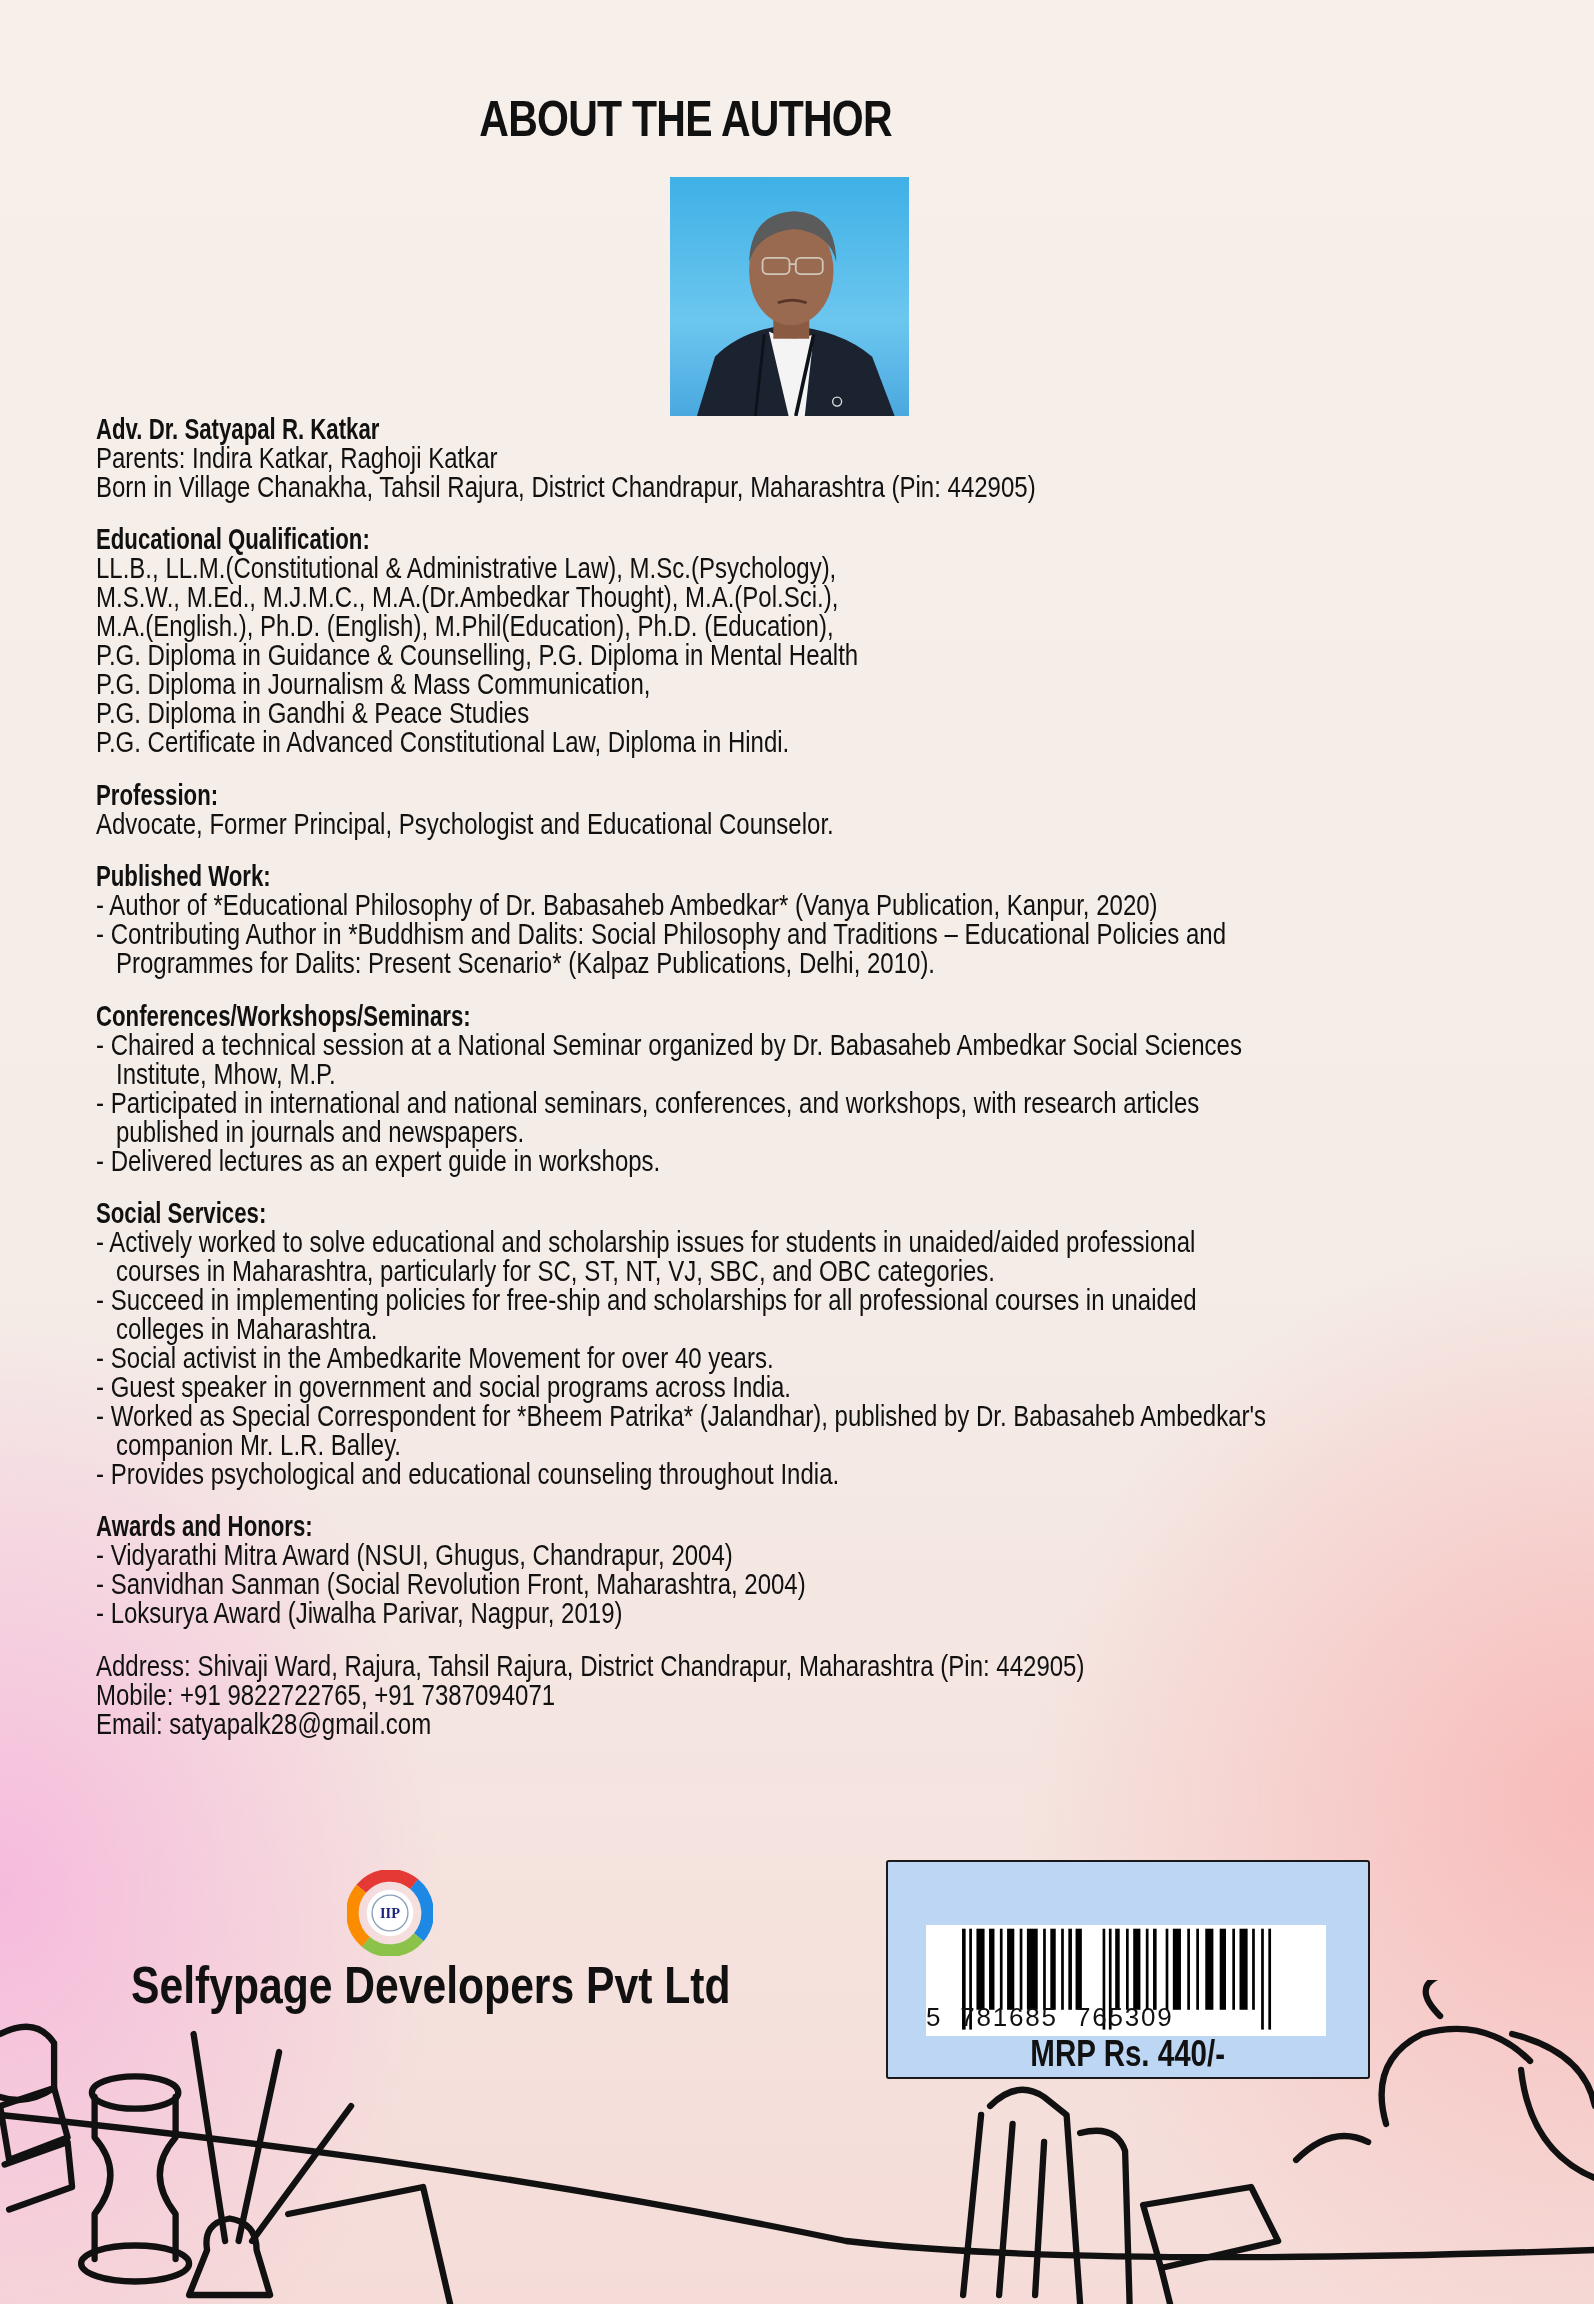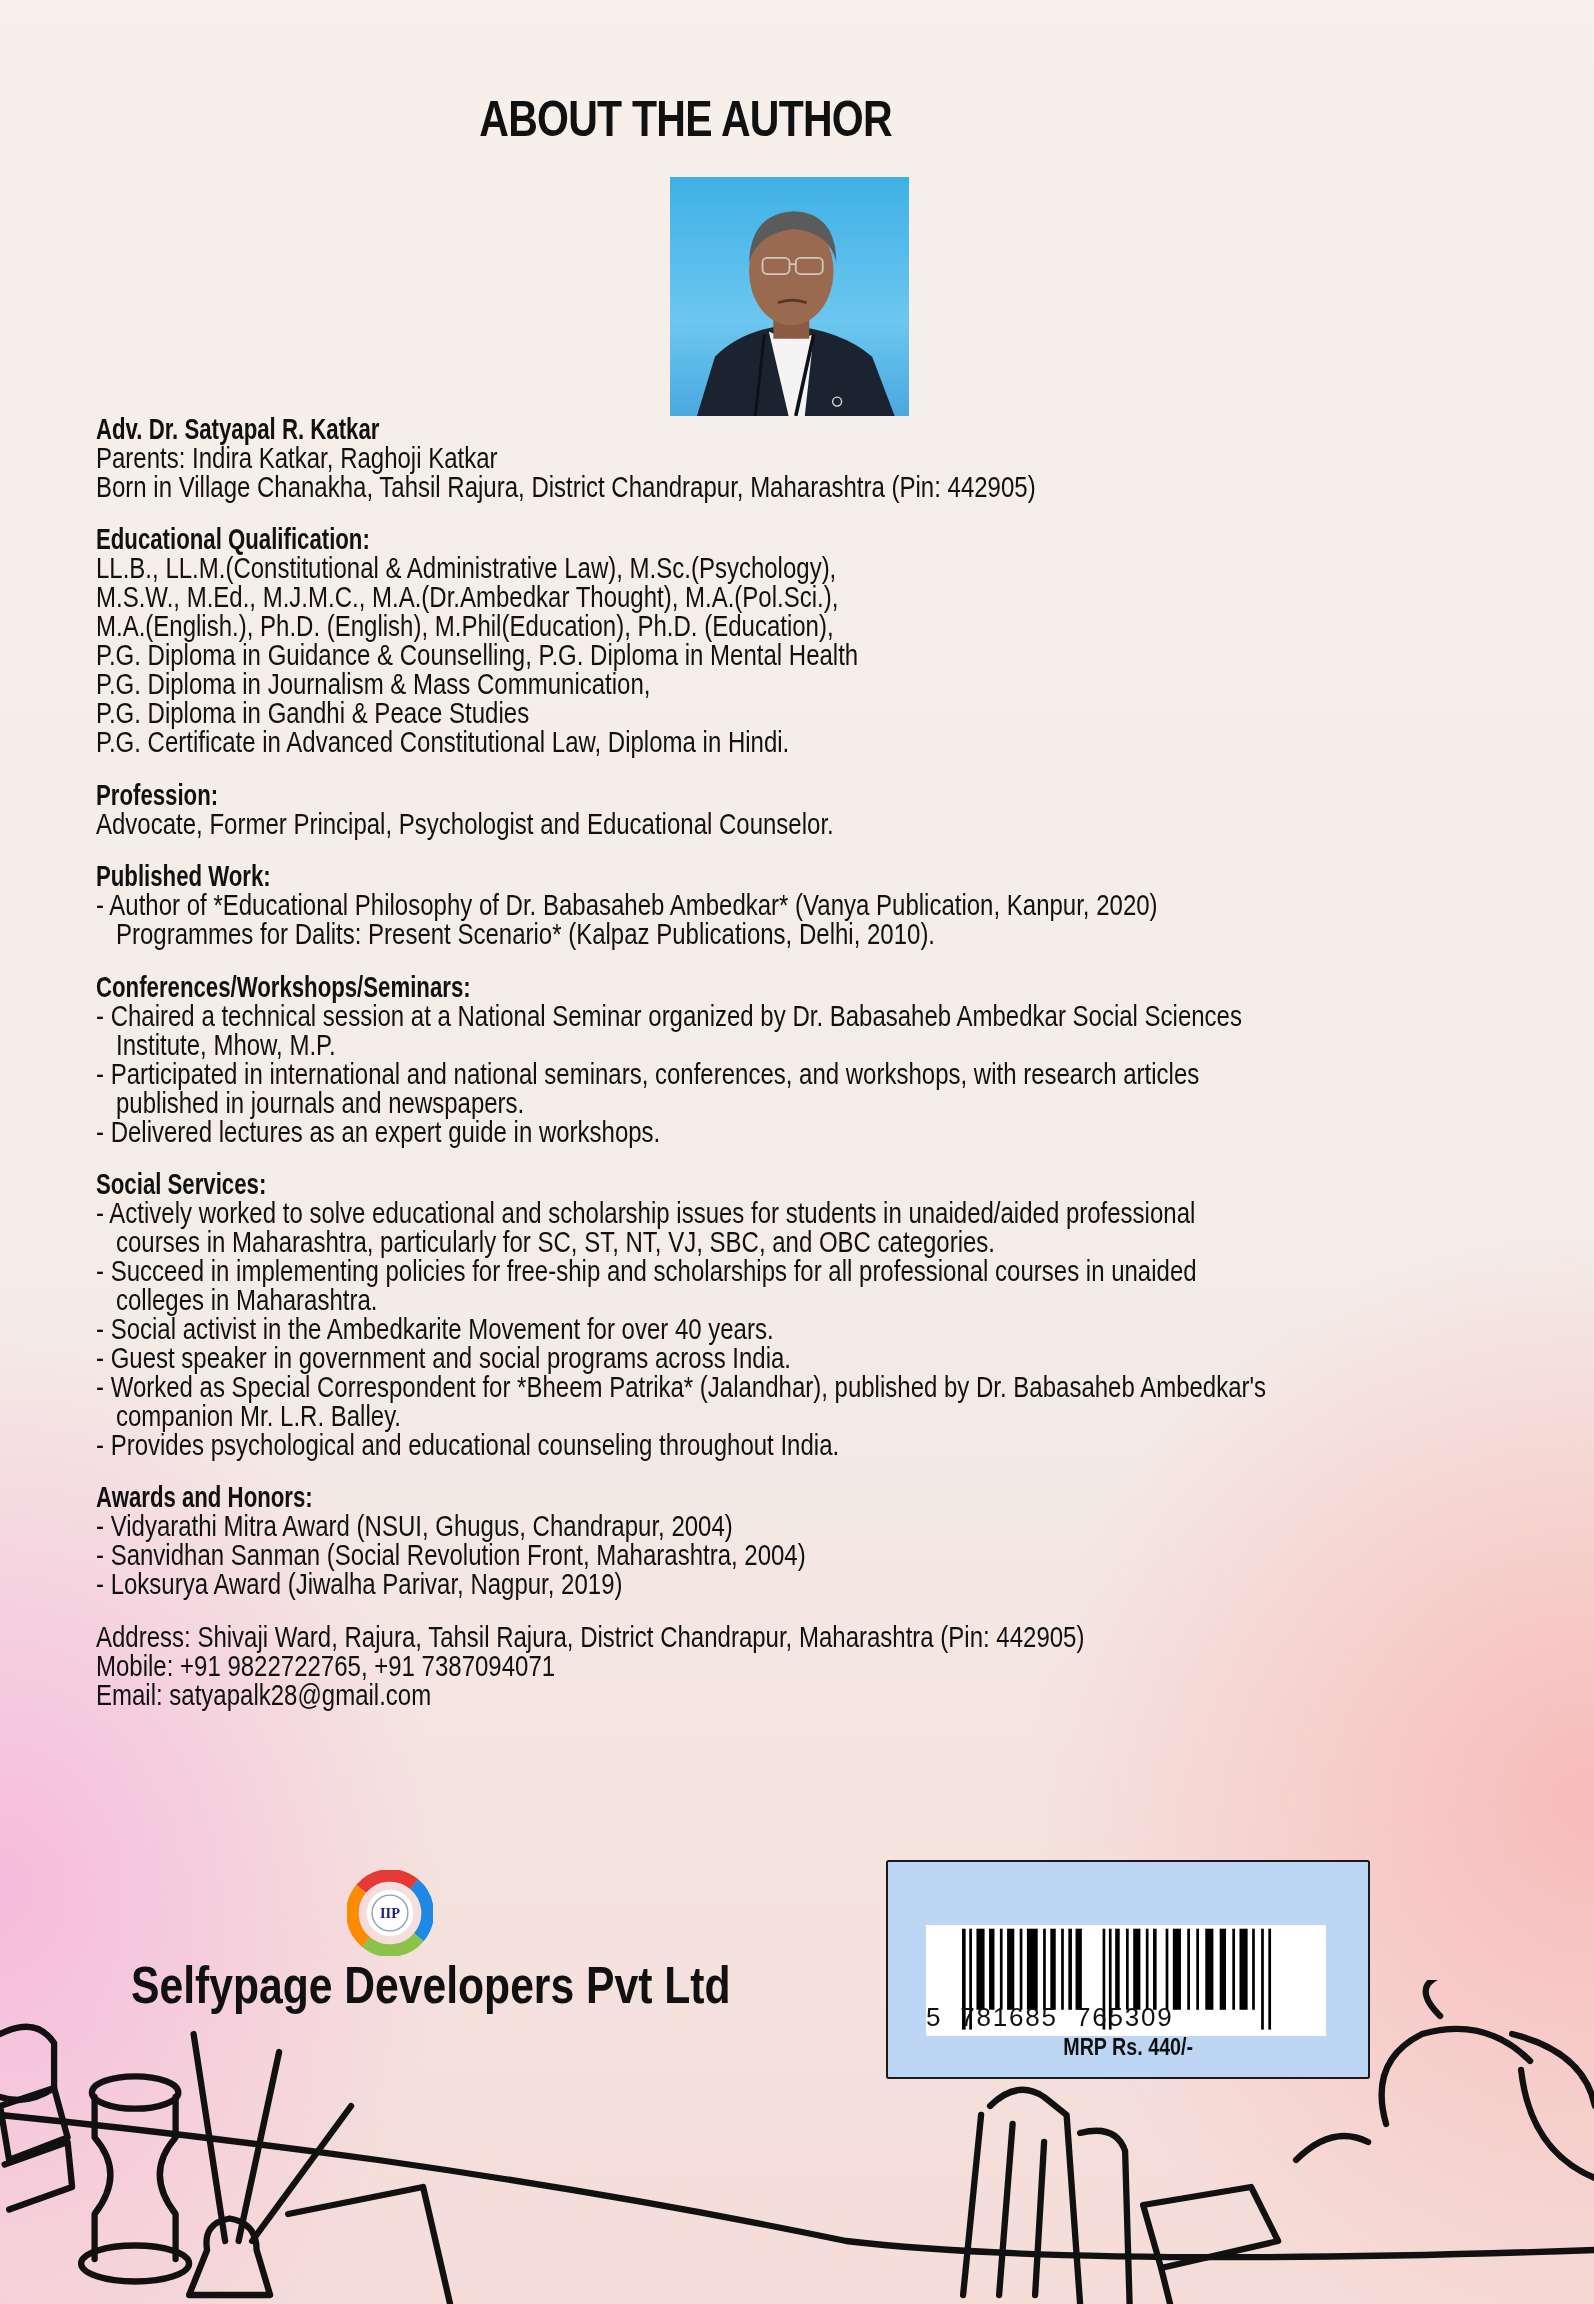--- a/index.html
+++ b/index.html
@@ -35,21 +35,21 @@
   }
   .isbn-text { left: 0; width: 100%; top: 12.6px; font-weight: bold; font-size: 36px; margin-top: 48px; }
   .isbn-text span { display: inline-block; transform: scaleX(0.82); }
   .barcode {
     left: 38px; top: 63px; width: 400px; height: 111px; background: #fff;
   }
   .barcode-digits {
     left: 0; top: 77px; width: 400px; font-size: 26px; font-family: "Liberation Sans", sans-serif;
     letter-spacing: 1.8px;
   }
-  .mrp { left: 0; width: 100%; top: 171px; text-align: center; font-weight: bold; font-size: 24px; }
+  .mrp { left: 0; width: 100%; top: 171px; text-align: center; font-weight: bold; font-size: 36px; }
   .mrp span { display: inline-block; transform: scaleX(0.82); }
   .publisher-name {
     left: 131px; top: 1955px; font-weight: bold; font-size: 52px;
   }
   .publisher-name span { display: inline-block; transform: scaleX(0.82); transform-origin: 0 0; }
   .logo { left: 347px; top: 1870px; width: 86px; height: 86px; }
   .art { left: 0; top: 1980px; width: 1595px; height: 324px; }
 </style>
 </head>
 <body>
@@ -99,20 +99,21 @@
   <div class="line"><span class="cond">P.G. Diploma in Gandhi &amp; Peace Studies</span></div>
   <div class="line"><span class="cond">P.G. Certificate in Advanced Constitutional Law, Diploma in Hindi.</span></div>
   <div class="gap"></div>
 
   <div class="line head"><span class="cond">Profession:</span></div>
   <div class="line"><span class="cond">Advocate, Former Principal, Psychologist and Educational Counselor.</span></div>
   <div class="gap"></div>
 
   <div class="line head"><span class="cond">Published Work:</span></div>
   <div class="line"><span class="cond">- Author of *Educational Philosophy of Dr. Babasaheb Ambedkar* (Vanya Publication, Kanpur, 2020)</span></div>
+  <div class="line"><span class="cond">- Contributing Author in *Buddhism and Dalits: Social Philosophy and Traditions – Educational Policies and</span></div>
   <div class="line indent"><span class="cond">Programmes for Dalits: Present Scenario* (Kalpaz Publications, Delhi, 2010).</span></div>
   <div class="gap"></div>
 
   <div class="line head"><span class="cond">Conferences/Workshops/Seminars:</span></div>
   <div class="line"><span class="cond">- Chaired a technical session at a National Seminar organized by Dr. Babasaheb Ambedkar Social Sciences</span></div>
   <div class="line indent"><span class="cond">Institute, Mhow, M.P.</span></div>
   <div class="line"><span class="cond">- Participated in international and national seminars, conferences, and workshops, with research articles</span></div>
   <div class="line indent"><span class="cond">published in journals and newspapers.</span></div>
   <div class="line"><span class="cond">- Delivered lectures as an expert guide in workshops.</span></div>
   <div class="gap"></div>

